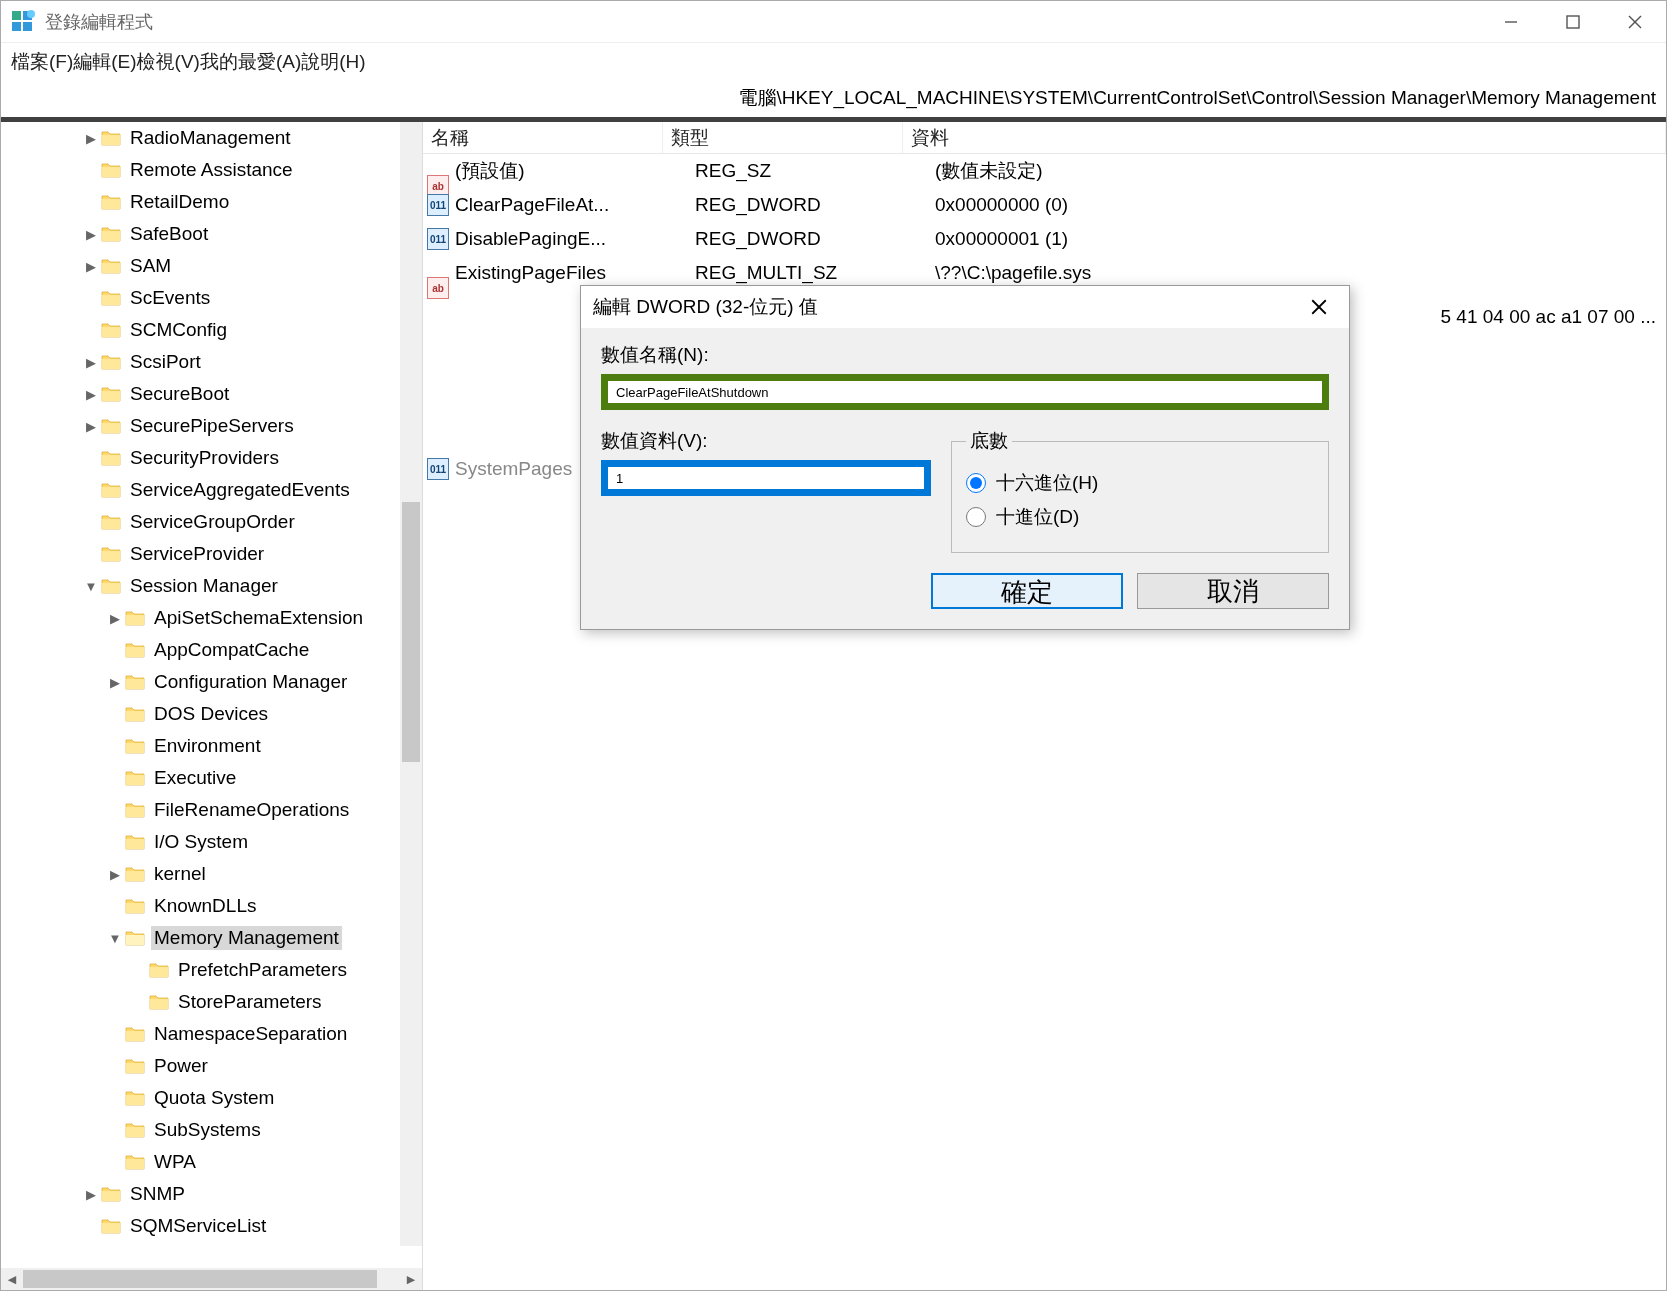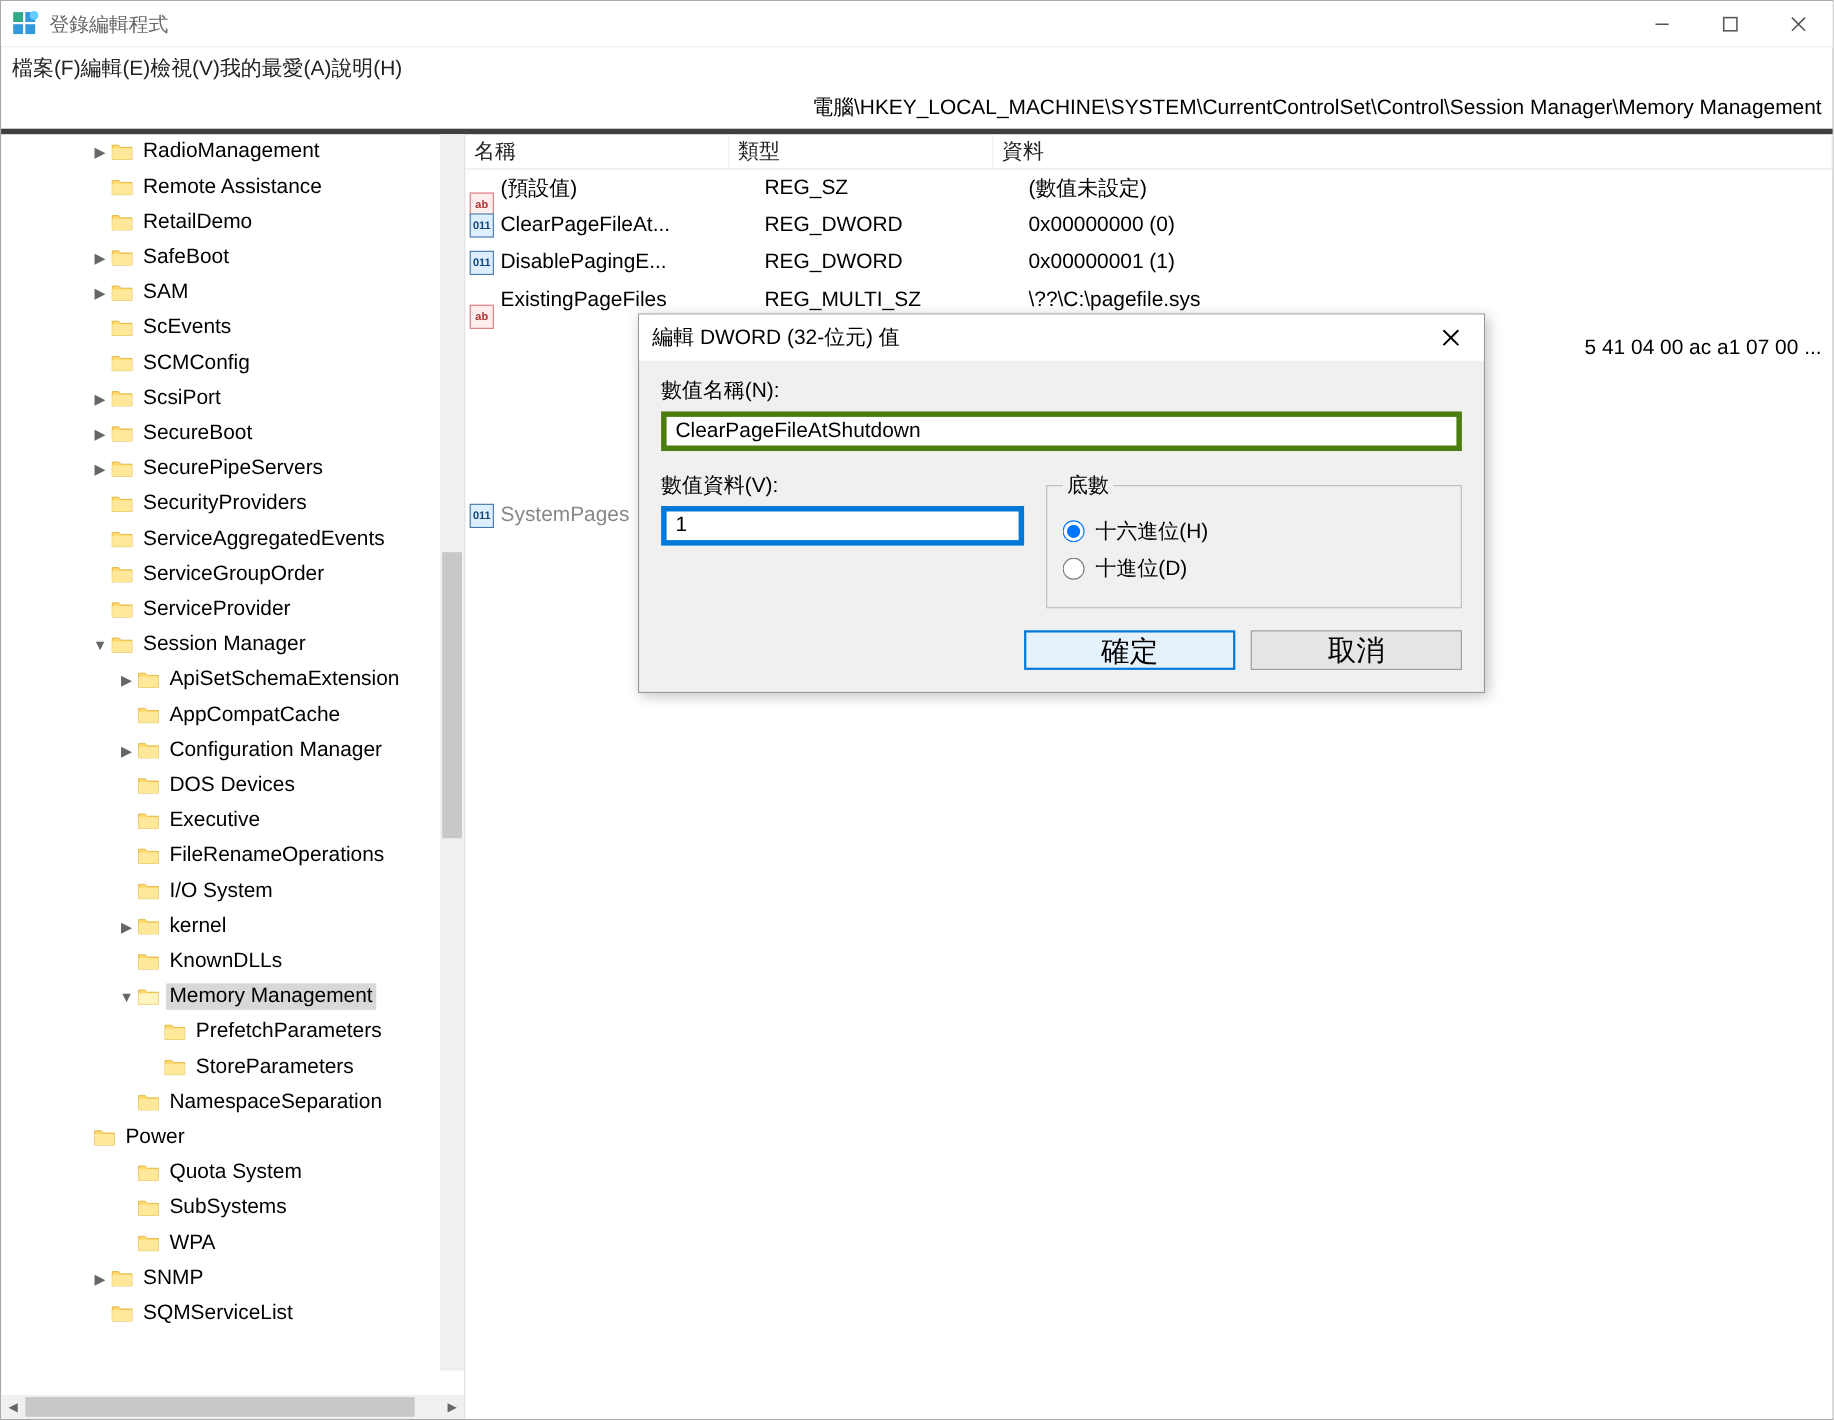--- a/index.html
+++ b/index.html
@@ -52,21 +52,21 @@
 .col-type { width:240px; overflow:hidden; white-space:nowrap; }
 .col-data { flex:1; overflow:hidden; white-space:nowrap; text-overflow:ellipsis; }
 
 
 .dialog { position:absolute; left:580px; top:285px; width:770px; background:#f0f0f0; border:1px solid #999; box-shadow: 3px 3px 12px rgba(0,0,0,0.25); font-size:19px; }
 .dialog .dlg-title { display:flex; align-items:center; height:42px; padding:0 12px; background:#fff; }
 .dialog .dlg-title .t { flex:1; }
 .dialog .dlg-close { width:36px; height:36px; display:flex; align-items:center; justify-content:center; }
 .dialog .dlg-body { padding: 14px 20px 0 20px; }
 .dialog label { display:block; margin-bottom:6px; }
-.dialog .fld { width:100%; height:36px; border:5px solid #4d7c0f; background:#fff; padding:0 8px; font-size:19px; }
+.dialog .fld { width:100%; height:36px; border:7px solid #4d7c0f; background:#fff; padding:0 8px; font-size:13px; }
 .dialog .fld[readonly] { background:#fff; color:#000; }
 .dialog .row2 { display:flex; gap:20px; margin-top:18px; align-items:flex-start; }
 .dialog .row2 .c1 { width:330px; }
 .dialog fieldset { border:1px solid #bbb; padding:8px 14px 14px 14px; }
 .dialog fieldset legend { padding:0 4px; }
 .dialog .radio { display:flex; align-items:center; gap:10px; margin:8px 0; font-size:19px; }
 .dialog .radio input { width:20px; height:20px; }
 .dialog .btns { display:flex; justify-content:flex-end; gap:14px; padding:20px; }
 .dialog button { width:192px; height:36px; border:1px solid #999; background:#e5e5e5; font-size:26px; }
 .dialog button.primary { border:2px solid #0078d7; background:#e5f1fb; }
@@ -315,20 +315,30 @@
               <span class="label">DOS Devices</span>
             </div>
             <div class="tree-row" style="padding-left: 106px;">
               <span class="exp"></span>
               <span class="folder-icon">
                 <svg viewBox="0 0 20 18">
                   <path d="M1 3 h6 l2 2 h10 v11 h-18 z" fill="#ffd96b" stroke="#d4a017" stroke-width="0.6"></path>
                   <rect class="body" x="1" y="6" width="18" height="10" fill="#ffe89a"></rect>
                 </svg>
               </span>
+              <span class="label">Environment</span>
+            </div>
+            <div class="tree-row" style="padding-left: 106px;">
+              <span class="exp"></span>
+              <span class="folder-icon">
+                <svg viewBox="0 0 20 18">
+                  <path d="M1 3 h6 l2 2 h10 v11 h-18 z" fill="#ffd96b" stroke="#d4a017" stroke-width="0.6"></path>
+                  <rect class="body" x="1" y="6" width="18" height="10" fill="#ffe89a"></rect>
+                </svg>
+              </span>
               <span class="label">Executive</span>
             </div>
             <div class="tree-row" style="padding-left: 106px;">
               <span class="exp"></span>
               <span class="folder-icon">
                 <svg viewBox="0 0 20 18">
                   <path d="M1 3 h6 l2 2 h10 v11 h-18 z" fill="#ffd96b" stroke="#d4a017" stroke-width="0.6"></path>
                   <rect class="body" x="1" y="6" width="18" height="10" fill="#ffe89a"></rect>
                 </svg>
               </span>
@@ -397,21 +407,21 @@
             <div class="tree-row" style="padding-left: 106px;">
               <span class="exp"></span>
               <span class="folder-icon">
                 <svg viewBox="0 0 20 18">
                   <path d="M1 3 h6 l2 2 h10 v11 h-18 z" fill="#ffd96b" stroke="#d4a017" stroke-width="0.6"></path>
                   <rect class="body" x="1" y="6" width="18" height="10" fill="#ffe89a"></rect>
                 </svg>
               </span>
               <span class="label">NamespaceSeparation</span>
             </div>
-            <div class="tree-row" style="padding-left: 66px;">
+            <div class="tree-row" style="padding-left: 106px;">
               <span class="exp"></span>
               <span class="folder-icon">
                 <svg viewBox="0 0 20 18">
                   <path d="M1 3 h6 l2 2 h10 v11 h-18 z" fill="#ffd96b" stroke="#d4a017" stroke-width="0.6"></path>
                   <rect class="body" x="1" y="6" width="18" height="10" fill="#ffe89a"></rect>
                 </svg>
               </span>
               <span class="label">Power</span>
             </div>
             <div class="tree-row" style="padding-left: 106px;">

